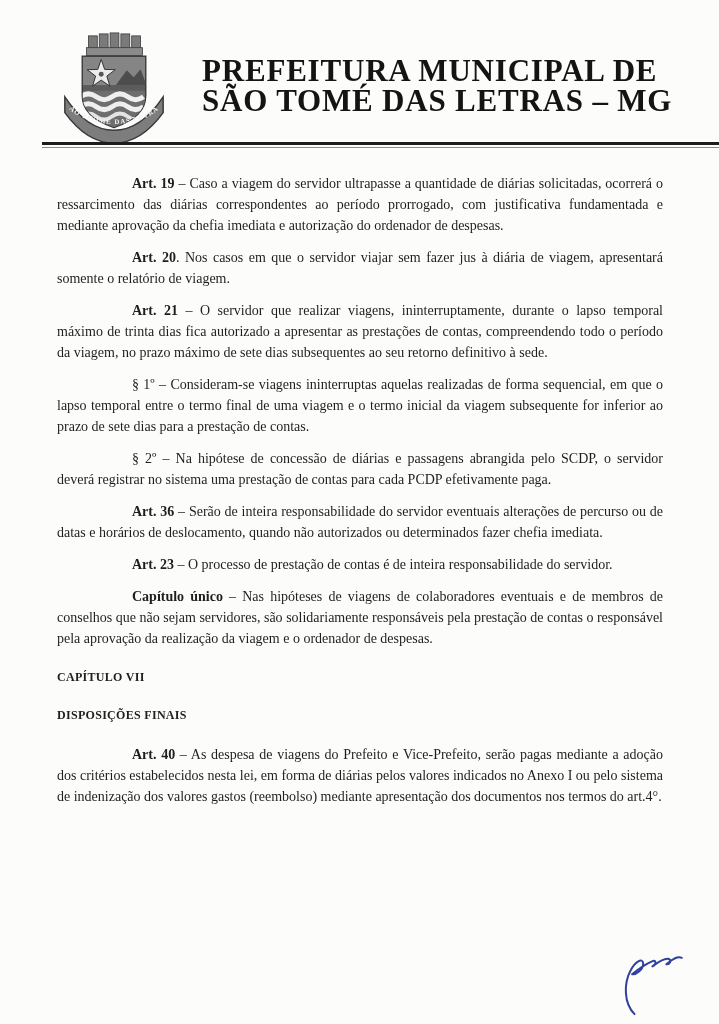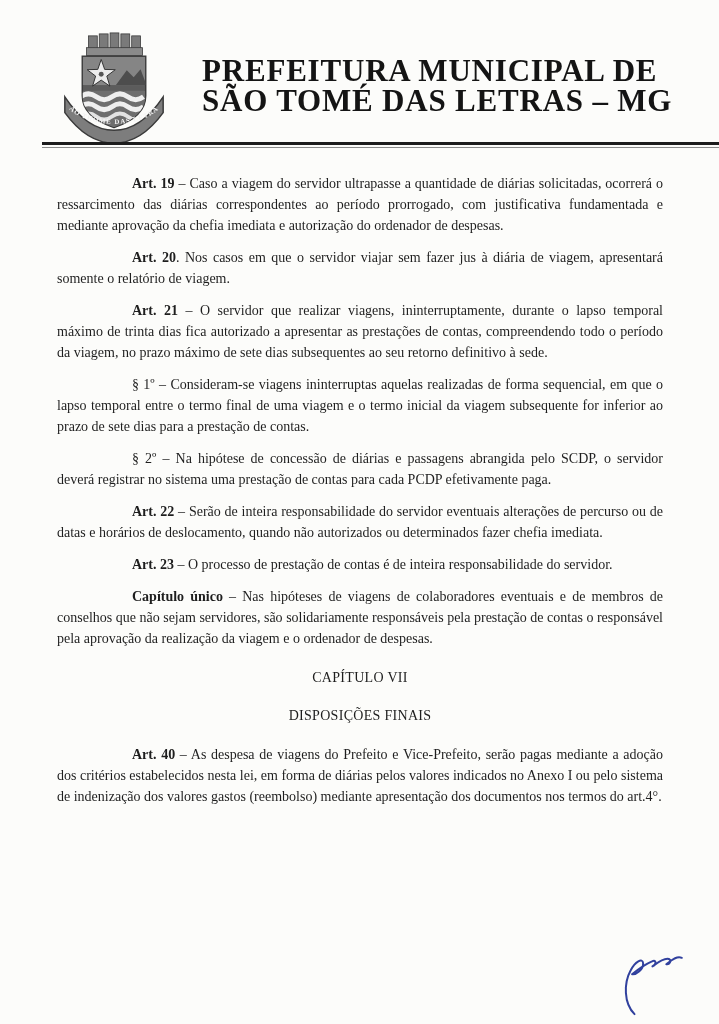--- a/index.html
+++ b/index.html
@@ -32,22 +32,22 @@
 
   
   .doc-body {
     position: absolute; top: 157px; left: 57px; width: 606px;
     font-size: 14px; line-height: 21px; text-align: justify; margin-top: 16px;
   }
   .para { margin: 0 0 11px 0; text-indent: 75px; }
   .para b { font-weight: bold; }
   .heading {
     margin: 18px 0 17px 0;
-    text-align: center; font-weight: normal; text-indent: 0;
-    font-size: 14px; line-height: 21px; letter-spacing: 0.3px;
+    text-align: left; font-weight: bold; text-indent: 0;
+    font-size: 12px; line-height: 21px; letter-spacing: 0.3px;
   }
   .heading.section { margin-top: 0; }
 
   
   .signature { position: absolute; left: 618px; top: 952px; transform: rotate(-5deg); }
 </style>
 </head>
 <body>
 
 <div class="page">
@@ -105,21 +105,21 @@
     <p class="para"><b>Art. 19</b><span> – Caso a viagem do servidor ultrapasse a quantidade de diárias solicitadas, ocorrerá o ressarcimento das diárias correspondentes ao período prorrogado, com justificativa fundamentada e mediante aprovação da chefia imediata e autorização do ordenador de despesas.</span></p>
 
     <p class="para"><b>Art. 20</b><span>. Nos casos em que o servidor viajar sem fazer jus à diária de viagem, apresentará somente o relatório de viagem.</span></p>
 
     <p class="para"><b>Art. 21</b><span> – O servidor que realizar viagens, ininterruptamente, durante o lapso temporal máximo de trinta dias fica autorizado a apresentar as prestações de contas, compreendendo todo o período da viagem, no prazo máximo de sete dias subsequentes ao seu retorno definitivo à sede.</span></p>
 
     <p class="para"><span>§ 1º</span><span> – Consideram-se viagens ininterruptas aquelas realizadas de forma sequencial, em que o lapso temporal entre o termo final de uma viagem e o termo inicial da viagem subsequente for inferior ao prazo de sete dias para a prestação de contas.</span></p>
 
     <p class="para"><span>§ 2º</span><span> – Na hipótese de concessão de diárias e passagens abrangida pelo SCDP, o servidor deverá registrar no sistema uma prestação de contas para cada PCDP efetivamente paga.</span></p>
 
-    <p class="para"><b>Art. 22</b><span> – Serão de inteira responsabilidade do servidor eventuais alterações de percurso ou de datas e horários de deslocamento, quando não autorizados ou determinados fazer chefia imediata.</span></p>
+    <p class="para"><b>Art. 36</b><span> – Serão de inteira responsabilidade do servidor eventuais alterações de percurso ou de datas e horários de deslocamento, quando não autorizados ou determinados fazer chefia imediata.</span></p>
 
     <p class="para"><b>Art. 23</b><span> – O processo de prestação de contas é de inteira responsabilidade do servidor.</span></p>
 
     <p class="para"><b>Capítulo único</b><span> – Nas hipóteses de viagens de colaboradores eventuais e de membros de conselhos que não sejam servidores, são solidariamente responsáveis pela prestação de contas o responsável pela aprovação da realização da viagem e o ordenador de despesas.</span></p>
 
 
 
     <p class="para heading">CAPÍTULO VII</p>
 
     <p class="para heading section">DISPOSIÇÕES FINAIS</p>

